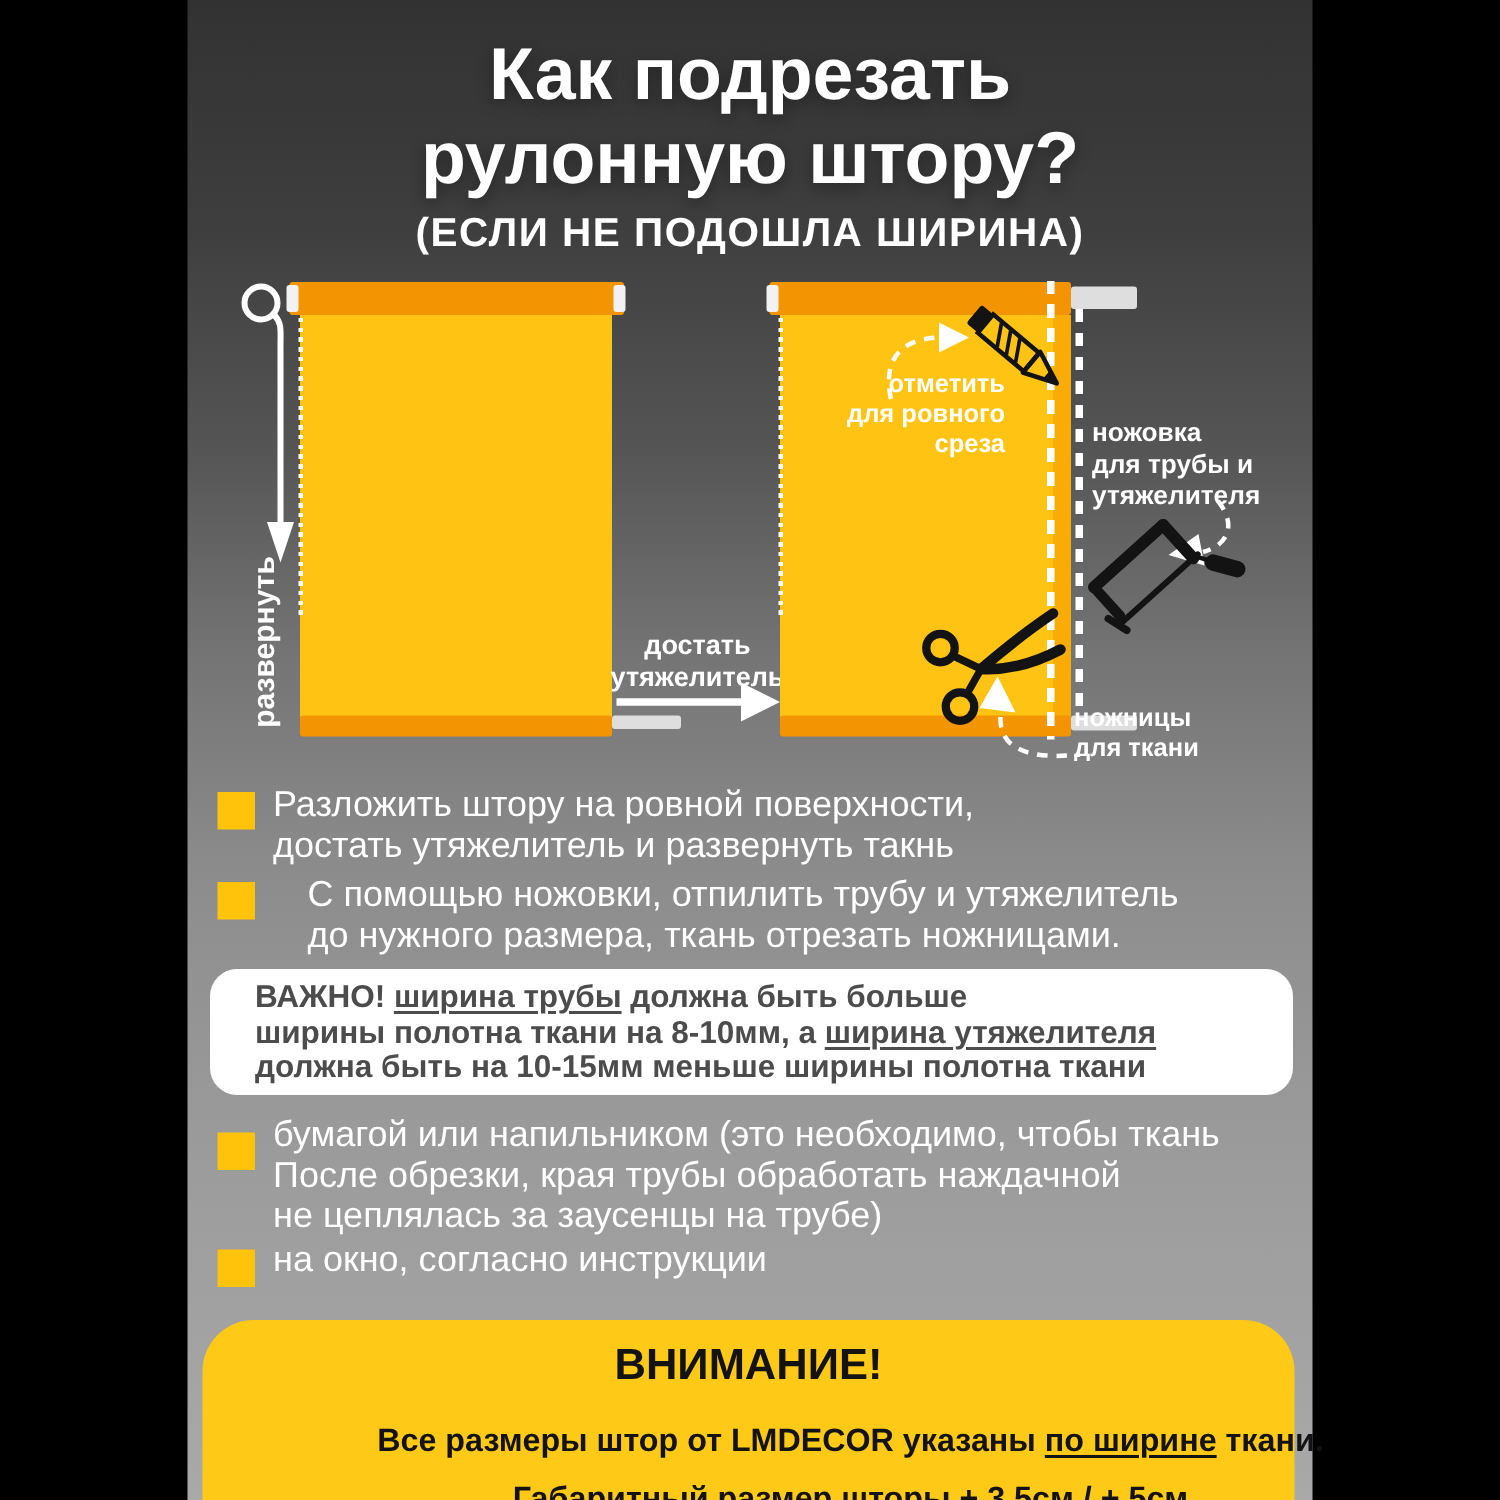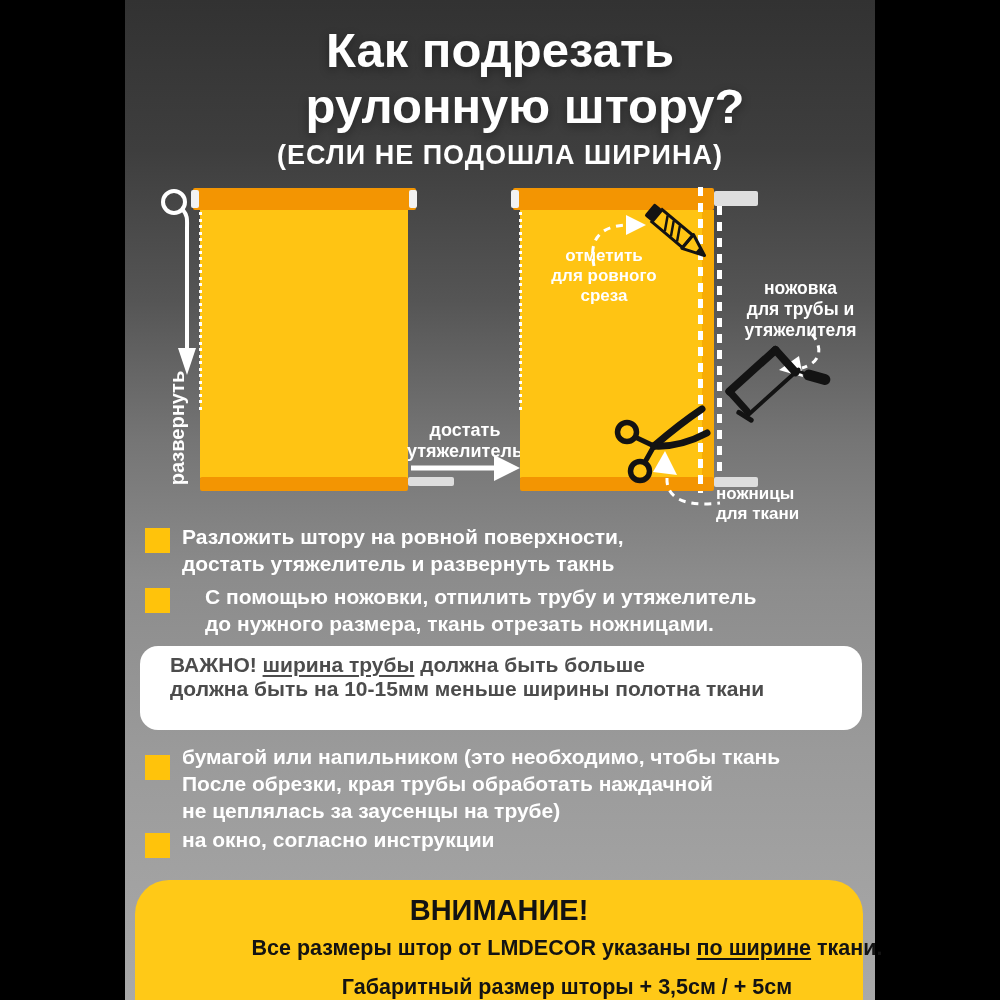--- a/index.html
+++ b/index.html
@@ -20,56 +20,56 @@
   
   .bar{background:#F39502;border-radius:2px;}
   .fabric{background:#FFC413;}
   .tab{background:#F2F2F2;border-radius:2px;}
   .metal{background:#DEDEDE;border-radius:2px;}
   .chain-dots{width:3px;background:repeating-linear-gradient(180deg,#fff 0 3px,rgba(255,255,255,0) 3px 6.5px);}
   .cut-line{width:5px;background:repeating-linear-gradient(180deg,#fff 0 9px,rgba(255,255,255,0) 9px 16px);}
 
   .diag-label{color:#fff;font-weight:700;}
   .diag-label .ln{display:block;}
-  .mark-label{left:538px;top:246px;width:132px;text-align:center;font-size:17px;line-height:20px;}
-  .saw-label{left:728px;top:278px;width:145px;text-align:center;font-size:17.5px;line-height:21px;}
-  .scissors-label{left:716px;top:484px;width:130px;text-align:left;font-size:17px;line-height:20px;}
+  .mark-label{left:538px;top:246px;width:132px;text-align:right;font-size:17px;line-height:20px;}
+  .saw-label{left:728px;top:278px;width:145px;font-size:17.5px;line-height:21px;}
+  .scissors-label{left:716px;top:469px;width:130px;text-align:left;font-size:17px;line-height:20px;}
   .pull-label{left:398px;top:420px;width:134px;text-align:center;font-size:18px;line-height:21px;}
   .unroll-label{left:177px;top:428px;transform:translate(-50%,-50%) rotate(-90deg);
     font-size:20px;white-space:nowrap;}
 
   
   .bullet{width:25px;height:25px;background:#FFC30B;left:145px;}
-  .step-text{left:182px;color:#fff;font-weight:700;font-size:21px;line-height:27px;}
+  .step-text{left:182px;color:#fff;font-weight:400;font-size:24px;line-height:27px;}
   .step-text .ln{display:block;}
 
   .note-box{left:140px;top:646px;width:722px;height:84px;background:#fff;border-radius:18px;}
   .note-text{left:170px;top:653px;width:660px;color:#4C4C4C;font-weight:700;font-size:21px;line-height:23.5px;}
   .note-text .ln{display:block;}
   .u{text-decoration:underline;text-decoration-thickness:2px;text-underline-offset:3px;}
 
   .attention-box{left:135px;top:880px;width:728px;height:120px;background:#FFC917;
     border-radius:34px 34px 0 0;color:#131313;text-align:center;}
   .attention-title{left:135px;top:894px;width:728px;text-align:center;color:#131313;
     font-weight:800;font-size:29px;}
   .attention-line{left:135px;width:864px;text-align:center;color:#131313;
-    font-weight:700;font-size:21.5px;white-space:nowrap;}
+    font-weight:700;font-size:21.5px;white-space:nowrap;margin-top:12px;}
 
   svg{display:block;overflow:visible;}
 </style>
 </head>
 <body>
 
 <div class="stage">
 
   <div class="sidebar left"></div>
   <div class="sidebar right"></div>
 
   <div class="ab title-line" style="top:22px;">Как подрезать</div>
-  <div class="ab title-line" style="top:78px;padding-left:25px;">рулонную штору?</div>
+  <div class="ab title-line" style="top:78px;">рулонную штору?</div>
   <div class="ab subtitle" style="top:140px;">(ЕСЛИ НЕ ПОДОШЛА ШИРИНА)</div>
 
   <div>
     <div class="ab fabric" style="left:200px;top:210px;width:208px;height:268px;"></div>
     <div class="ab bar" style="left:193px;top:188px;width:223px;height:22px;"></div>
     <div class="ab tab" style="left:191px;top:190px;width:8px;height:18px;"></div>
     <div class="ab tab" style="left:409px;top:190px;width:8px;height:18px;"></div>
     <div class="ab chain-dots" style="left:199px;top:212px;height:198px;"></div>
     <div class="ab bar" style="left:200px;top:477px;width:208px;height:14px;"></div>
     <div class="ab metal" style="left:408px;top:477px;width:46px;height:9px;"></div>
@@ -173,20 +173,21 @@
 
   <div class="ab bullet" style="top:588px;"></div>
   <div class="ab step-text" style="top:583px;margin-left:23px;">
     <span class="ln">С помощью ножовки, отпилить трубу и утяжелитель</span>
     <span class="ln">до нужного размера, ткань отрезать ножницами.</span>
   </div>
 
   <div class="ab note-box"></div>
   <div class="ab note-text">
     <span class="ln"><span>ВАЖНО! </span><span class="u">ширина трубы</span><span> должна быть больше</span></span>
+    <span class="ln"><span>ширины полотна ткани на 8-10мм, а </span><span class="u">ширина утяжелителя</span><span></span></span>
     <span class="ln"><span>должна быть на 10-15мм меньше ширины полотна ткани</span><span class="u"></span><span></span></span>
   </div>
 
   <div class="ab bullet" style="top:755px;"></div>
   <div class="ab step-text" style="top:743px;">
     <span class="ln">бумагой или напильником (это необходимо, чтобы ткань</span>
     <span class="ln">После обрезки, края трубы обработать наждачной</span>
     <span class="ln">не цеплялась за заусенцы на трубе)</span>
   </div>
 

